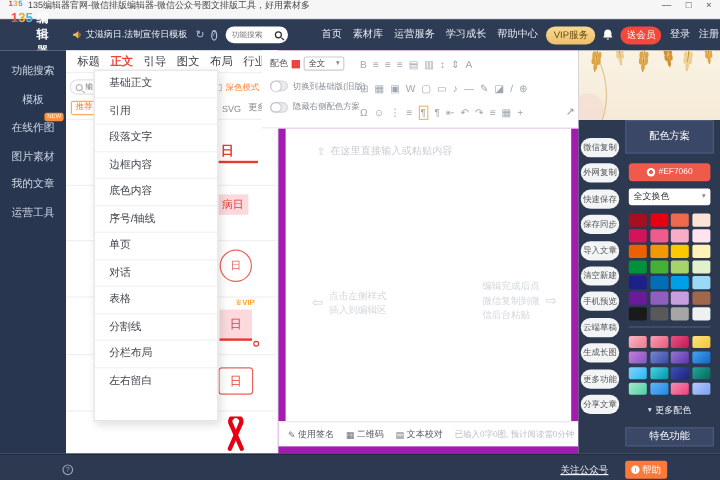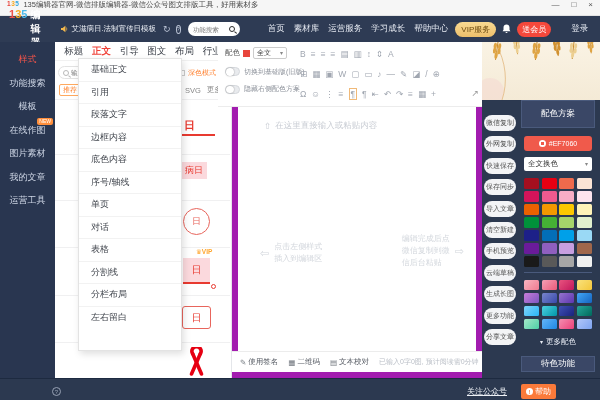--- a/index.html
+++ b/index.html
@@ -22,21 +22,21 @@
 .nav-ic{color:#b9c2d4;font-size:9px;margin-left:7px;line-height:1}
 .qmark{width:9px;height:9px;border:1px solid #b9c2d4;border-radius:50%;font-size:6px;display:flex;align-items:center;justify-content:center;color:#b9c2d4;margin-left:5px}
 .nav-search{margin-left:7px;width:54px;height:14px;background:#fff;border-radius:7px;display:flex;align-items:center;padding:0 5px;gap:2px}
 .nav-search input{border:0;outline:0;width:34px;font-size:6.5px;color:#333;background:transparent;font-family:inherit}
 .mag{width:6px;height:6px;border:1.3px solid #2b2b2b;border-radius:50%;position:relative;flex:none}
 .mag::after{content:"";position:absolute;width:3.2px;height:1.3px;background:#2b2b2b;transform:rotate(40deg);left:4px;top:5px}
 .nav-menu{display:flex;gap:9px;margin-left:28px;font-size:8.5px;color:#e6eaf2;white-space:nowrap}
 .vip-btn{margin-left:7px;background:linear-gradient(#f9da92,#edbf6b);color:#6d4c12;font-size:8px;padding:2px 6px;border-radius:8px;white-space:nowrap}
 .bell{margin-left:6px;line-height:0}
 .gift-btn{background:#f5483b;color:#fff;font-size:8px;padding:2px 5px;border-radius:8px;margin-left:6px;white-space:nowrap}
-.auth{font-size:8.5px;margin-left:20px;white-space:nowrap}
+.auth{font-size:8.5px;margin-left:7px;white-space:nowrap}
 
 .sidebar{position:absolute;top:42px;left:0;width:55px;bottom:22px;background:#293650;padding-top:6px}
 .side-item{height:23.5px;display:flex;align-items:center;justify-content:center;font-size:9px;color:#cfd7e6;position:relative}
 .side-item.active{color:#f5554a}
 .badge-new{position:absolute;top:-1px;right:2px;background:#ff8f3c;color:#fff;font-size:5px;padding:0 2px;border-radius:2px;line-height:7px}
 
 .style-panel{position:absolute;top:42px;left:55px;width:177px;bottom:22px;background:#fff;border-right:1px solid #e4e6ea}
 .tabs{display:flex;height:19px;align-items:center;border-bottom:1px solid #f1f1f1;padding:0 5px}
 .tab{font-size:9.5px;color:#3a3f48;flex:1;text-align:center;position:relative}
 .tab.active{color:#f0433a;font-weight:bold}
@@ -159,23 +159,20 @@
           <path d="M4.5 0.6c1.8 0 3 1.3 3 3v2.2l.9 1.4H.6l.9-1.4V3.6c0-1.7 1.2-3 3-3z" fill="#fff"></path>
           <path d="M3.4 8c.2.7.6 1 1.1 1s.9-.3 1.1-1z" fill="#fff"></path>
         </svg>
     </span>
     <span class="gift-btn">送会员</span>
     <span class="auth">登录</span>
     <span class="auth">注册</span>
   </div>
 
   <div class="sidebar">
-    <div class="side-item active">
-        <span>样式</span>
-      </div>
     <div class="side-item">
         <span>功能搜索</span>
       </div>
     <div class="side-item">
         <span>模板</span>
       </div>
     <div class="side-item">
         <span>在线作图</span>
         <span class="badge-new">NEW</span>
       </div>

